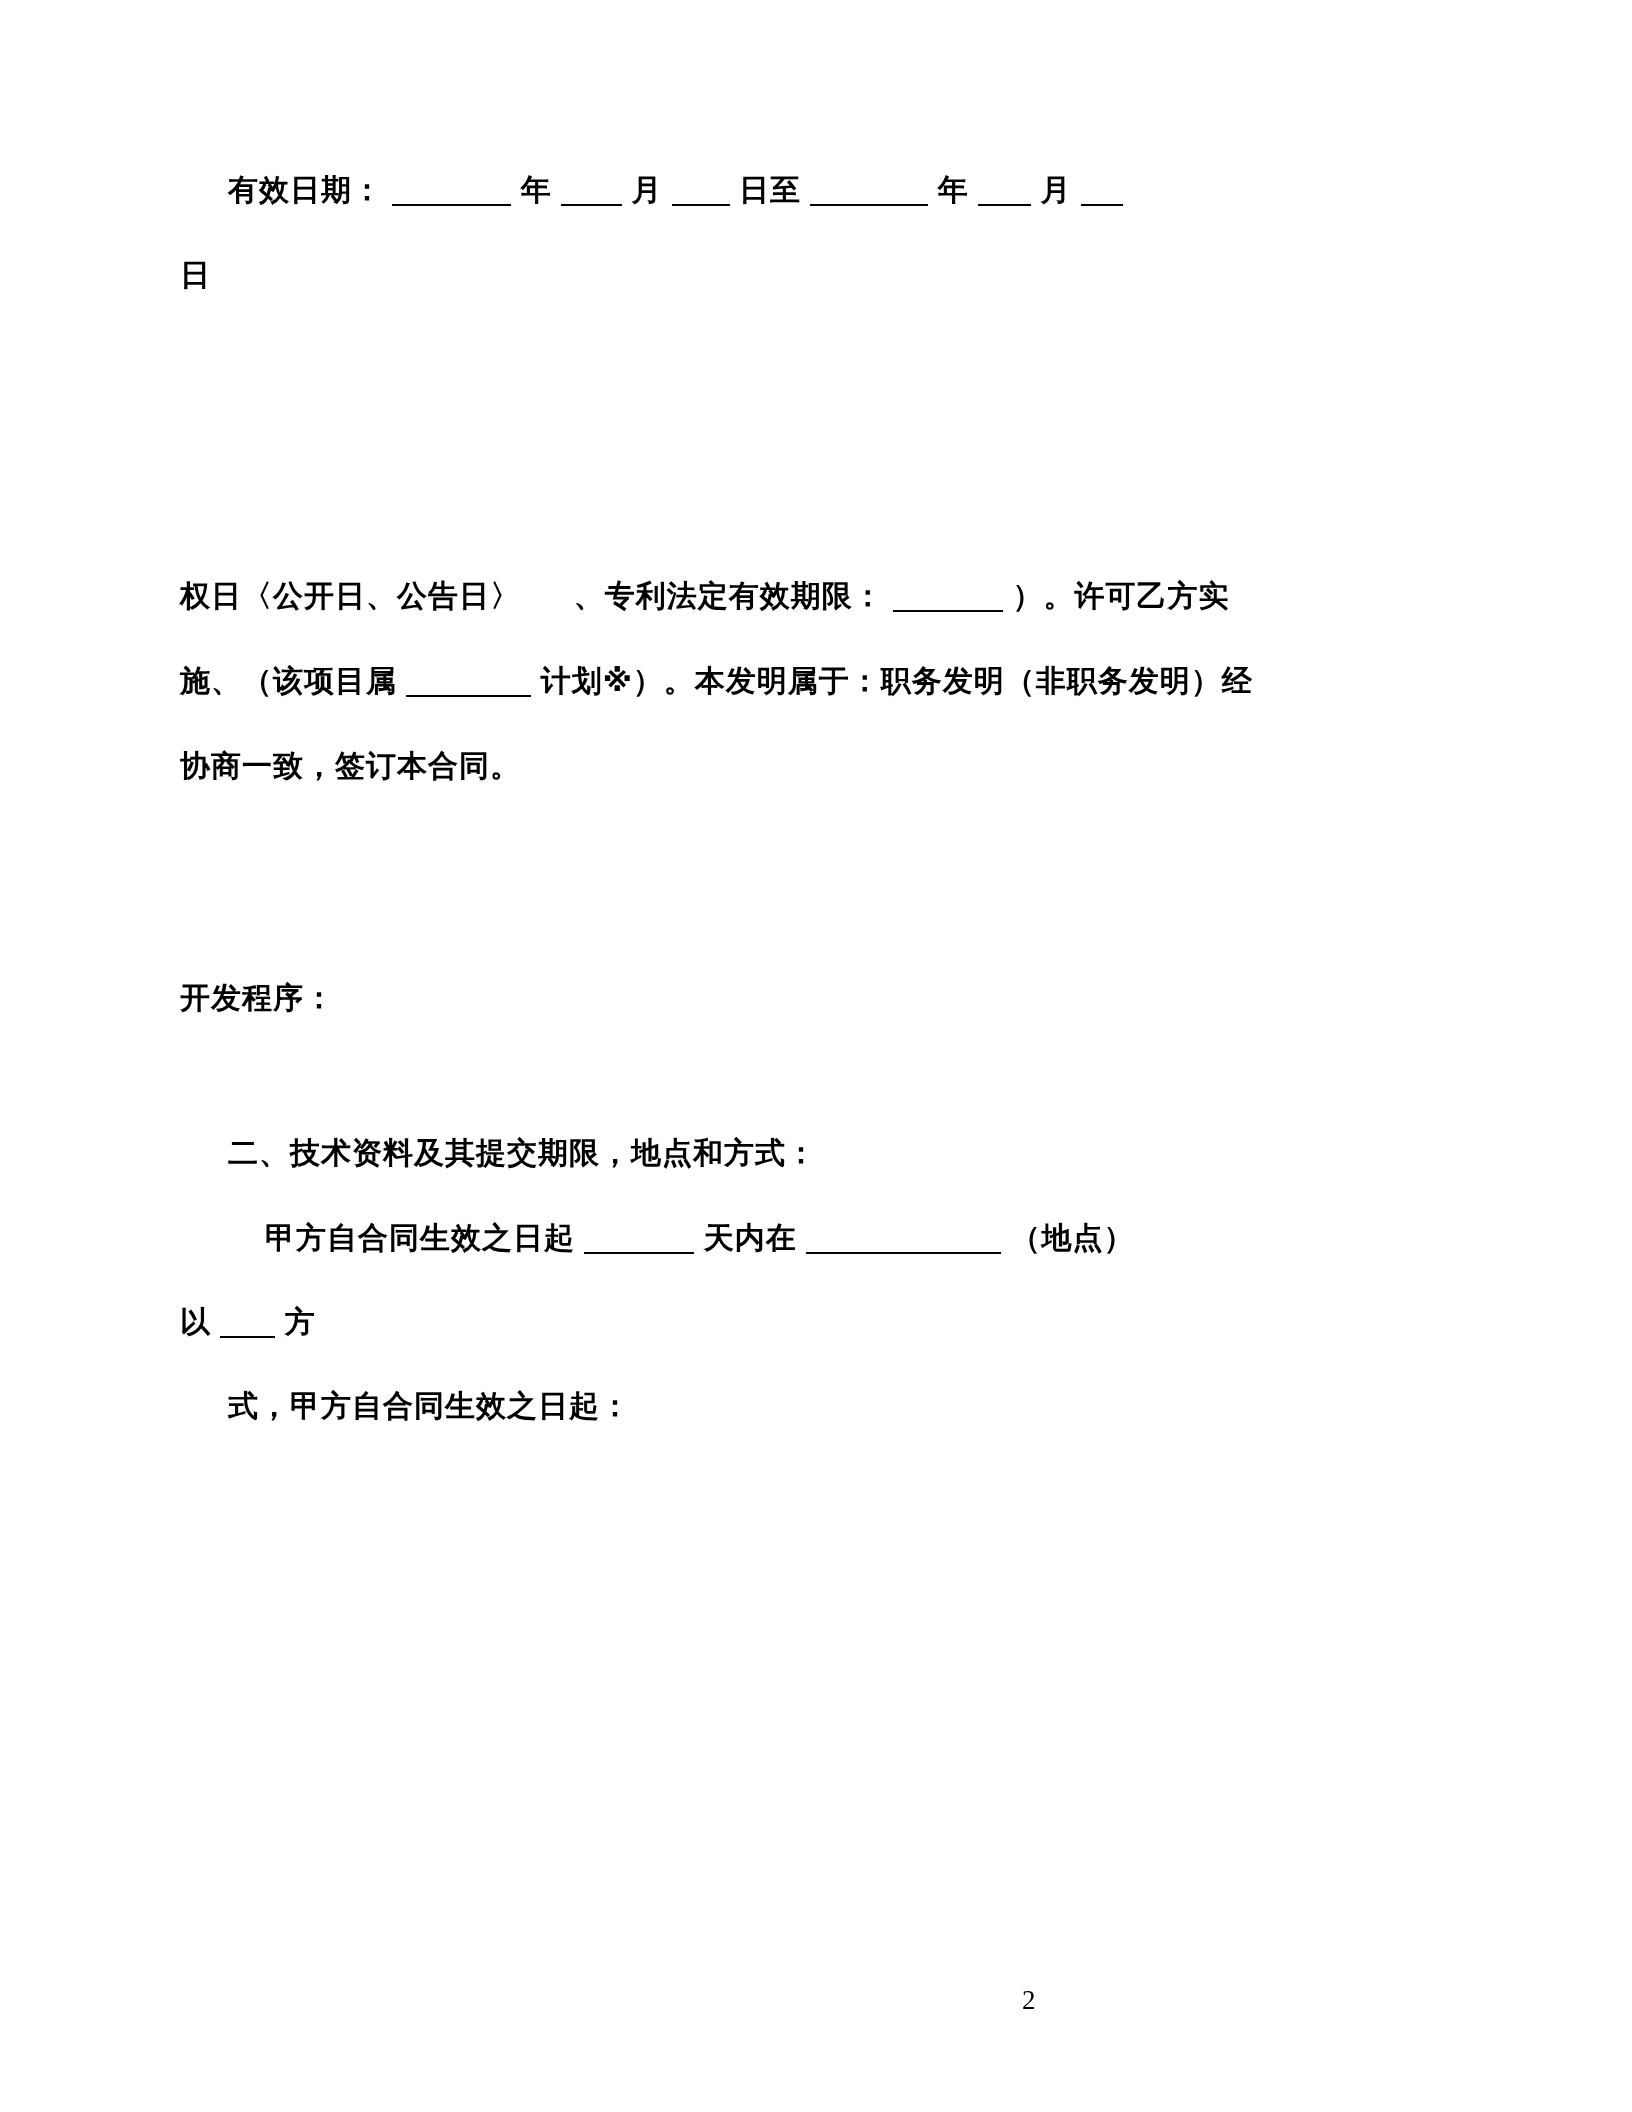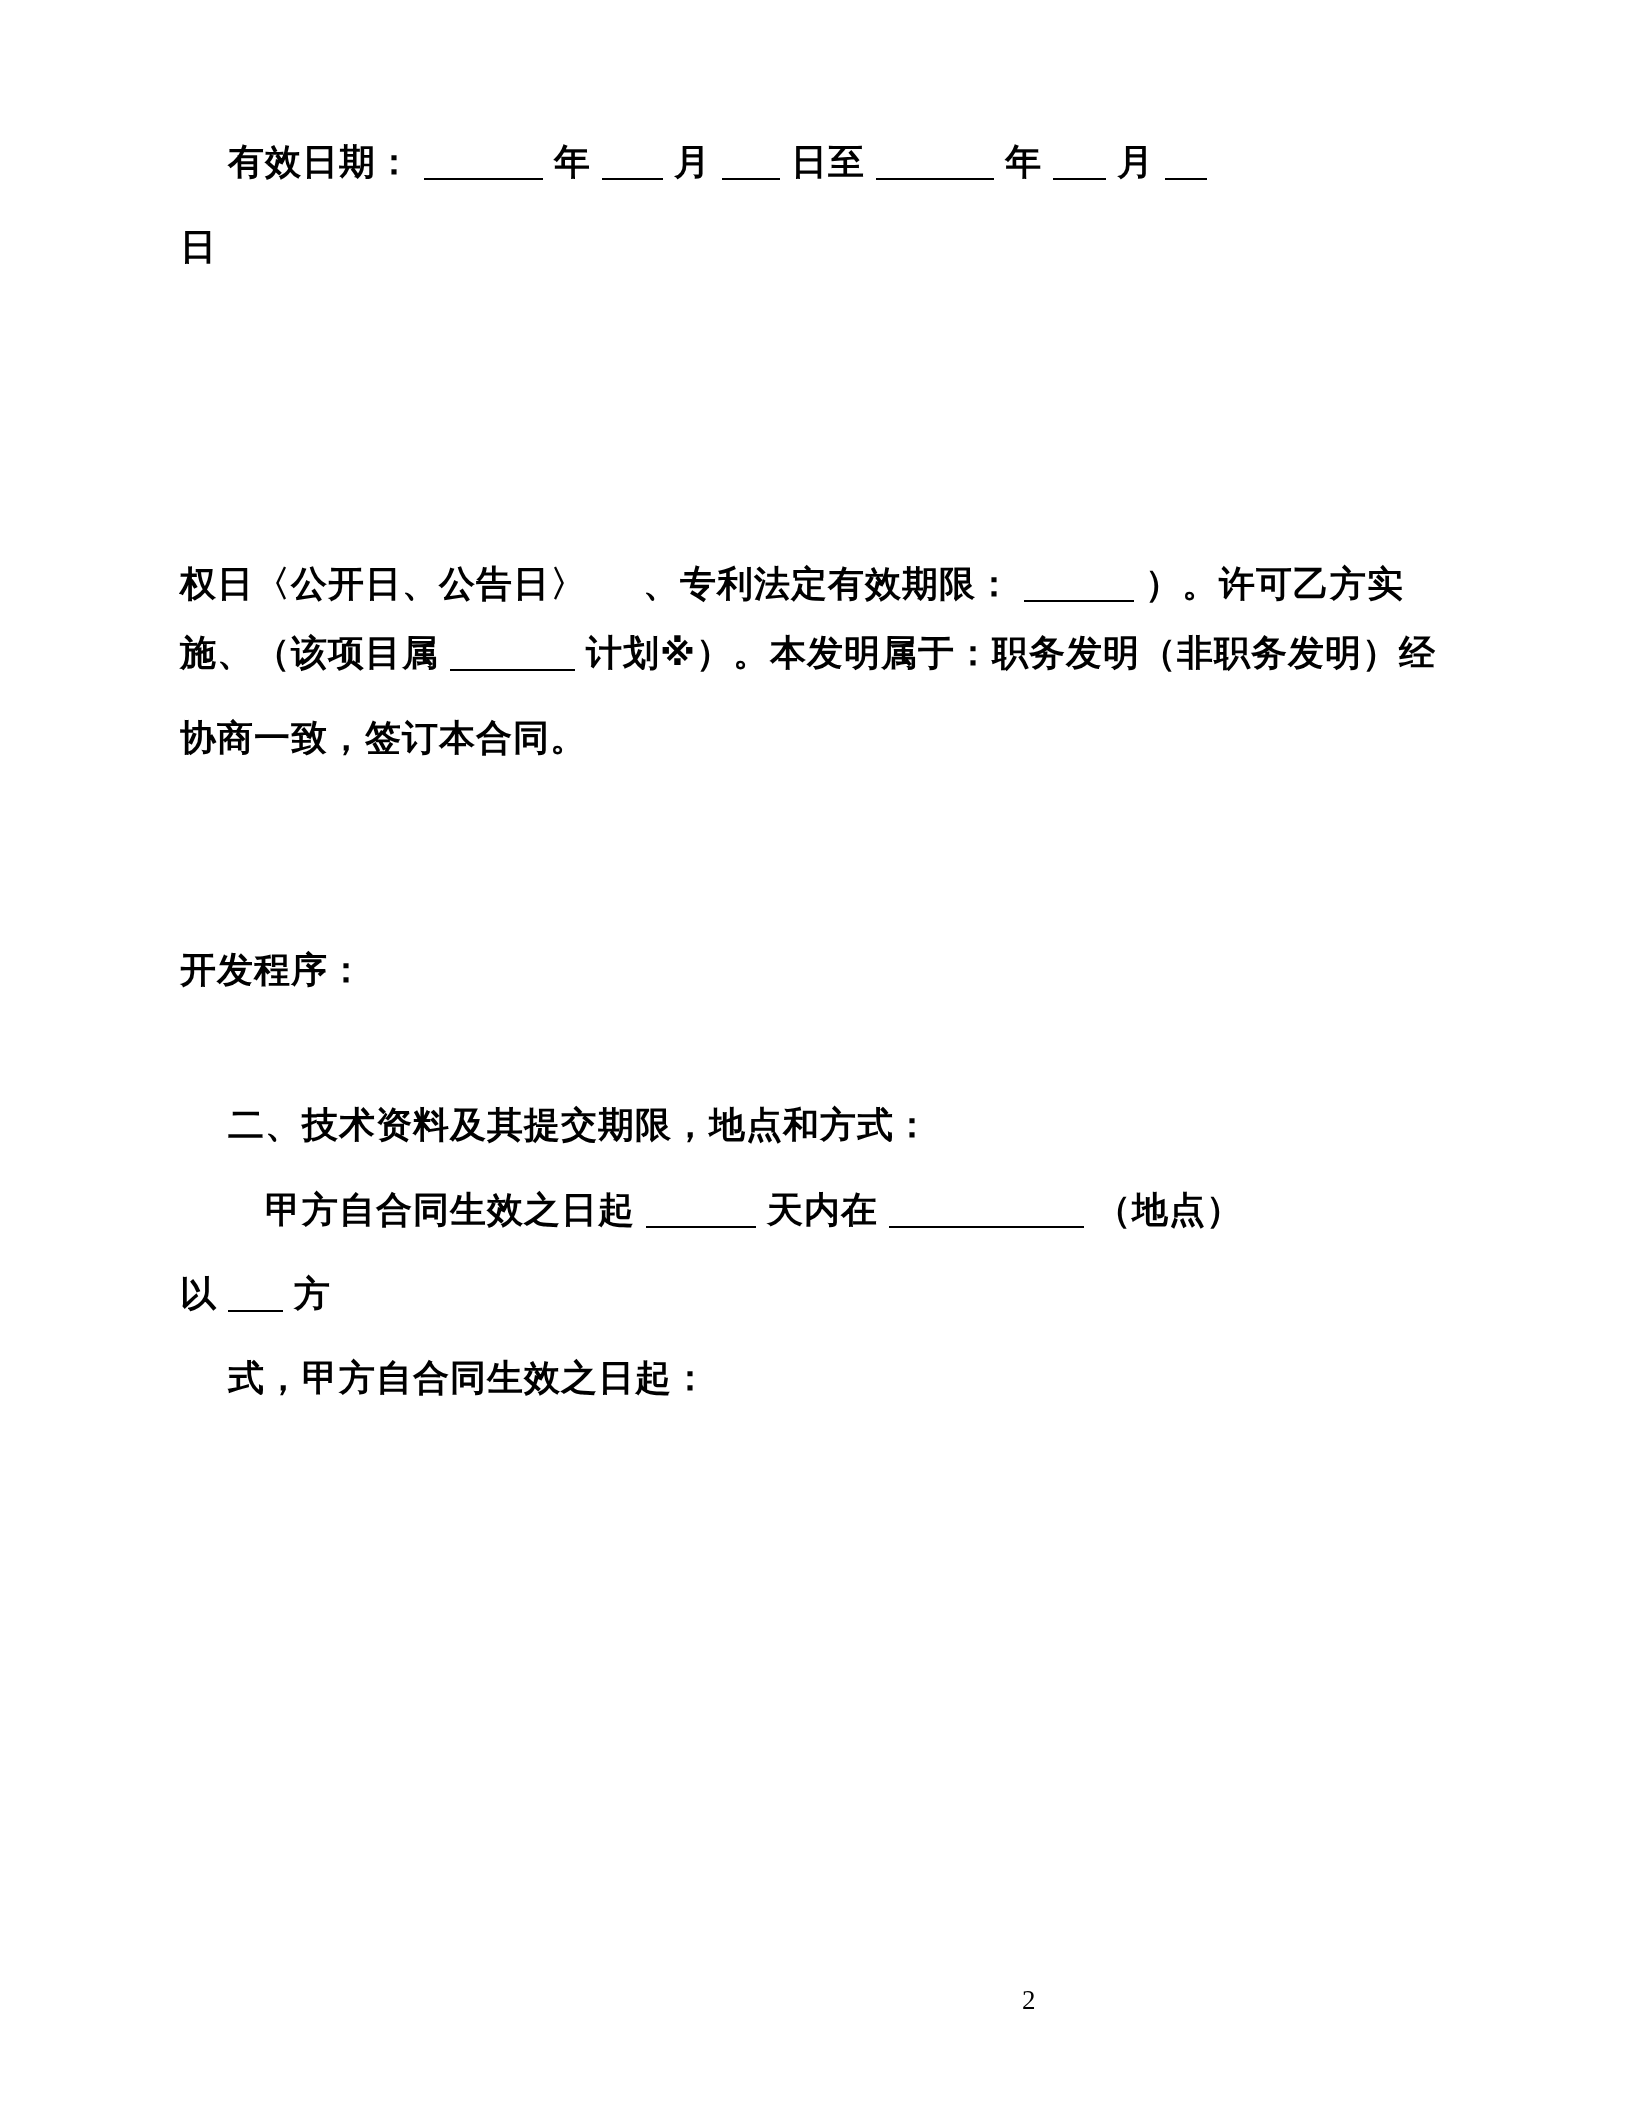--- a/index.html
+++ b/index.html
@@ -16,25 +16,26 @@
   }
   .page {
     position: absolute;
     inset: 0;
     background: #ffffff;
   }
   .ln {
     position: absolute;
     left: 180px;
     width: 880px;
-    font-size: 36px;
+    font-size: 30px;
     font-weight: bold;
     line-height: 40px;
     letter-spacing: 1px;
     white-space: nowrap;
+    margin-top: 28px;
   }
   .ind  { left: 228px; }
   .ind2 { left: 265px; }
   .blank {
     display: inline-block;
     height: 34px;
     border-bottom: 2px solid #000000;
     vertical-align: -6px;
   }
   .w119 { width: 119px; }
@@ -81,21 +82,21 @@
     <span>月</span>
     <span class="blank w42"></span>
   </div>
 
   <div class="ln" style="top:227px">
     <span>日</span>
   </div>
 
 
 
-  <div class="ln" style="top:564px">
+  <div class="ln" style="top:548px">
     <span>权日〈公开日、公告日〉</span>
     <span class="gap34"></span>
     <span>、专利法定有效期限：</span>
     <span class="blank w110"></span>
     <span>）。许可乙方实</span>
   </div>
 
   <div class="ln" style="top:633px">
     <span>施、（该项目属</span>
     <span class="blank w125"></span>

